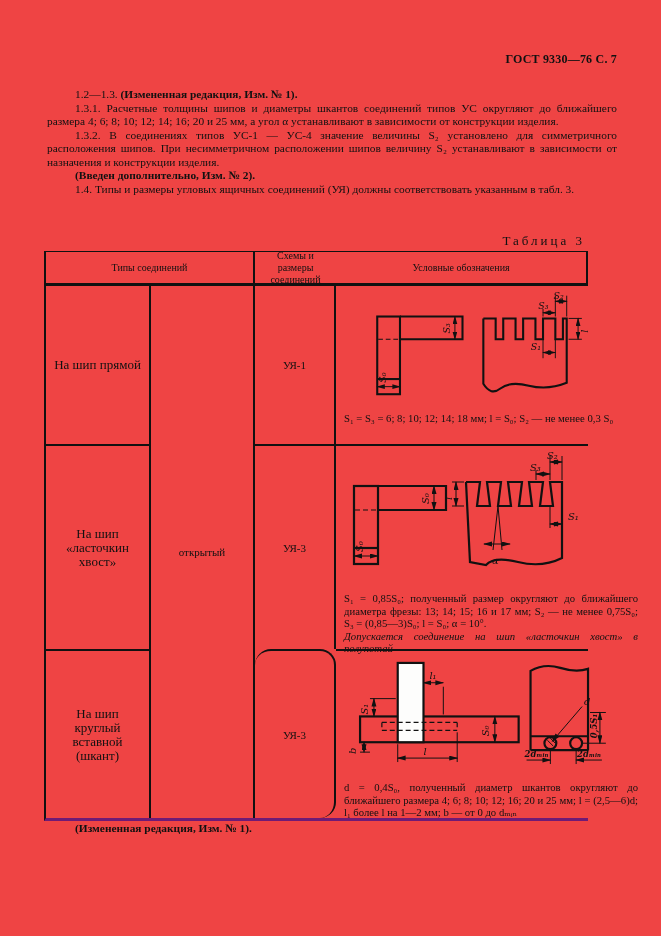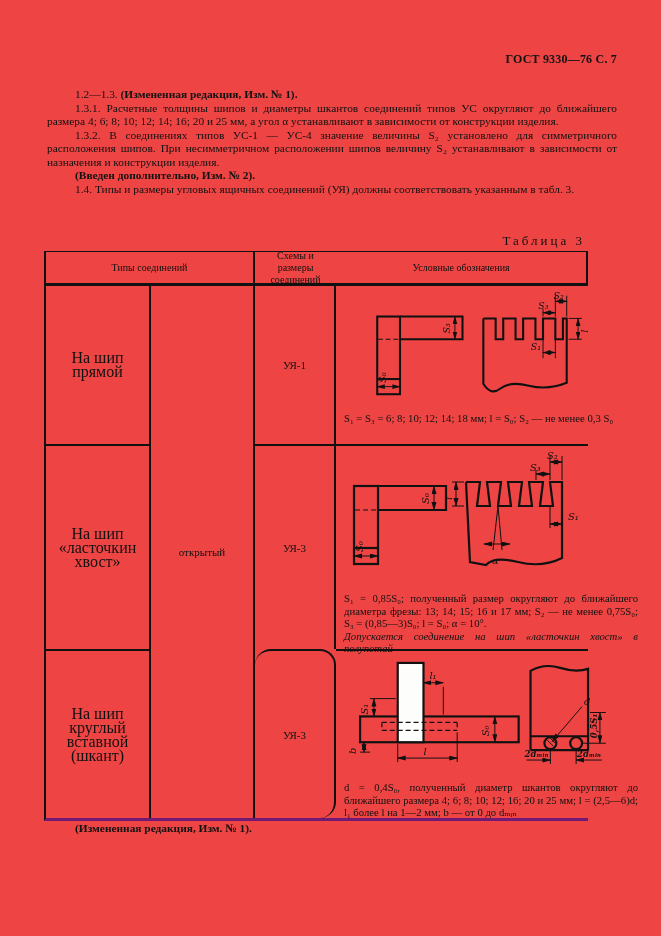--- a/index.html
+++ b/index.html
@@ -14,21 +14,21 @@
   .gtable{position:absolute;top:251px;left:44px;display:grid;
           grid-template-columns:105px 104px 81px 252px;
           grid-template-rows:34px 158px 205px 169px;
           border-top:1.5px solid #111;border-left:2px solid #111;border-bottom:3px solid #701a75;}
   .cell{box-sizing:border-box;}
   .hcell{display:flex;align-items:center;justify-content:center;text-align:center;
          font-size:10px;line-height:12px;border-bottom:3px solid #111;padding:2px 6px;}
   .vline{border-right:2px solid #111;}
   .rowline{border-top:2px solid #111;}
   .typecell{display:flex;align-items:center;justify-content:center;text-align:center;
-            font-size:16px;line-height:14px;padding:4px 8px;}
+            font-size:13px;line-height:14px;padding:4px 8px;}
   .opencell{display:flex;align-items:center;justify-content:center;font-size:11px;}
   .descell{display:flex;align-items:center;justify-content:center;font-size:11px;}
   .schemecell{padding:4px 0 4px 0;overflow:visible;}
   .scheme-note{font-size:10.7px;line-height:12.6px;text-align:justify;width:294px;padding-left:8px;margin-top:14px;}
   .scheme-note + .scheme-note{margin-top:0;font-style:italic;}
   .footnote{position:absolute;top:822px;left:75px;font-weight:bold;font-size:11.4px;}
   
   svg{display:block;}
   .bd{fill:none;stroke:#111;stroke-width:2.2;}
   .bdw{fill:#fdfdfc;stroke:#111;stroke-width:2.2;}

